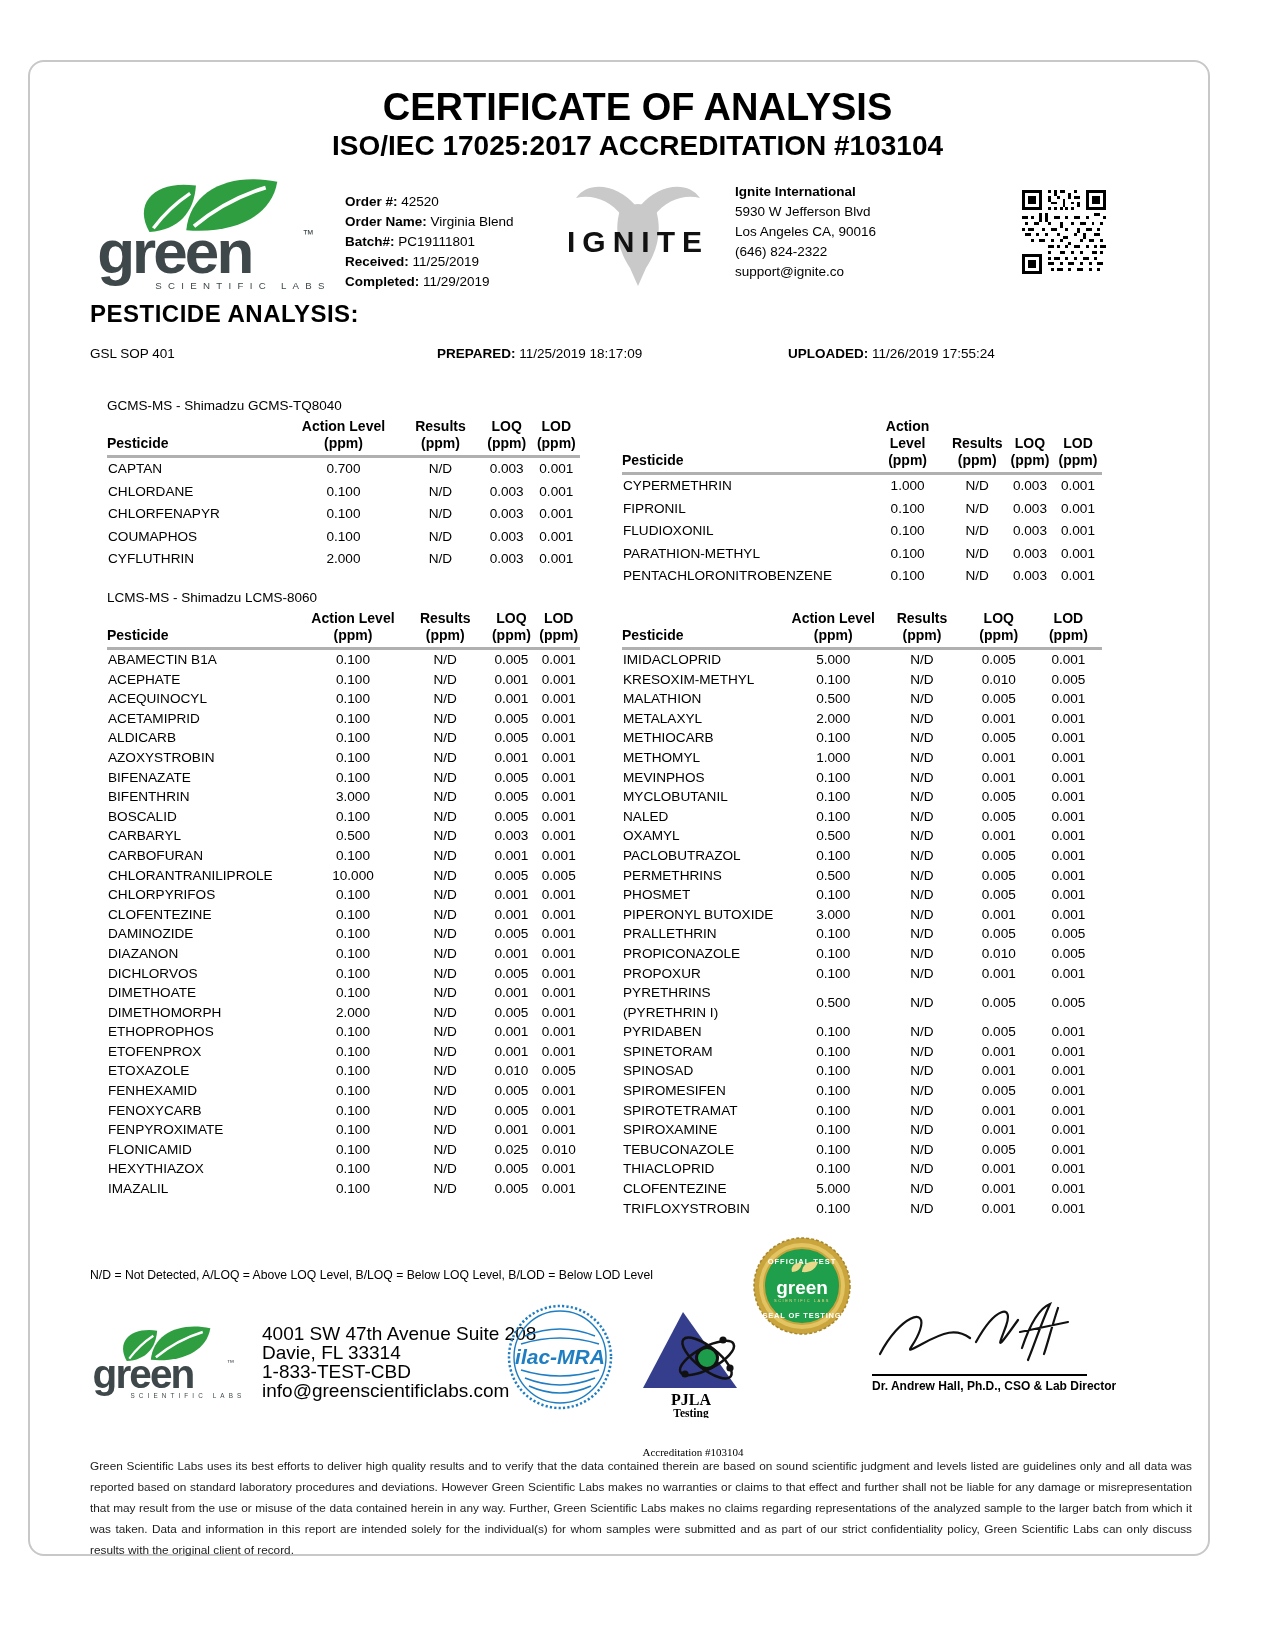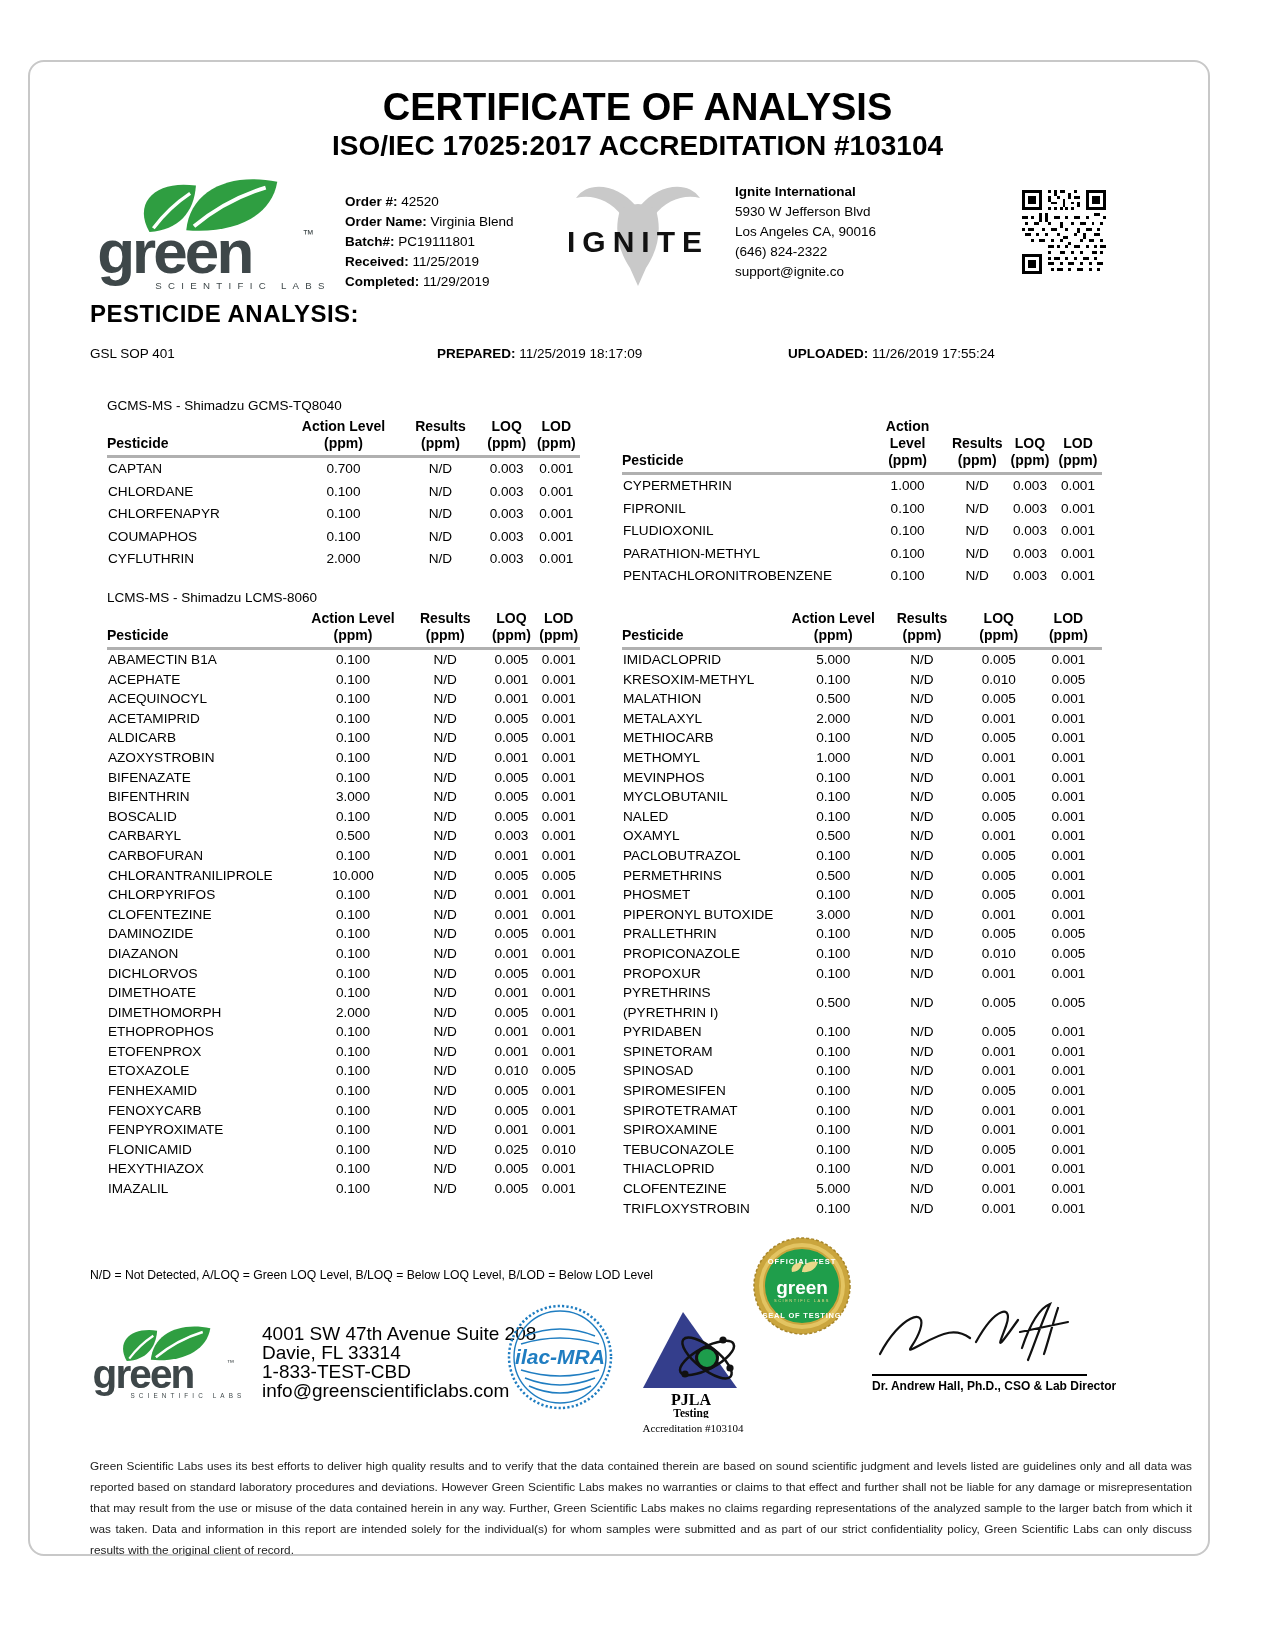--- a/index.html
+++ b/index.html
@@ -26,21 +26,21 @@
   .tbl-gcms td{line-height:22.6px;}
   .tbl-lcms td{line-height:19.6px;}
   .tbl-gcms-l th:nth-child(1){width:38%}.tbl-gcms-l th:nth-child(2){width:24%}.tbl-gcms-l th:nth-child(3){width:17%}.tbl-gcms-l th:nth-child(4){width:11%}.tbl-gcms-l th:nth-child(5){width:10%}
   .tbl-gcms-r th:nth-child(1){width:51%}.tbl-gcms-r th:nth-child(2){width:17%}.tbl-gcms-r th:nth-child(3){width:12%}.tbl-gcms-r th:nth-child(4){width:10%}.tbl-gcms-r th:nth-child(5){width:10%}
   .tbl-lcms-l th:nth-child(1){width:41%}.tbl-lcms-l th:nth-child(2){width:22%}.tbl-lcms-l th:nth-child(3){width:17%}.tbl-lcms-l th:nth-child(4){width:11%}.tbl-lcms-l th:nth-child(5){width:9%}
   .tbl-lcms-r th:nth-child(1){width:34%}.tbl-lcms-r th:nth-child(2){width:20%}.tbl-lcms-r th:nth-child(3){width:17%}.tbl-lcms-r th:nth-child(4){width:15%}.tbl-lcms-r th:nth-child(5){width:14%}
   .footnote{left:90px;top:1268px;font-size:12.2px;}
   .addr div{font-size:19px;line-height:19px;}
   .sig-line{border-top:2px solid #000;width:215px;}
   .sig-caption{font-size:12px;font-weight:bold;margin-top:3px;white-space:nowrap;}
-  .pjla-caption{font-family:"Liberation Serif",serif;font-size:11px;text-align:center;}
+  .pjla-caption{font-family:"Liberation Serif",serif;font-size:11px;text-align:center;margin-top:24px;}
   .disclaimer{left:90px;top:1456px;width:1102px;font-size:11.8px;line-height:1.78;text-align:justify;color:#1c1c1c;}
 </style>
 </head>
 <body>
 
 <div class="abs card"></div>
 
 <div class="abs doc-title">CERTIFICATE OF ANALYSIS</div>
 <div class="abs doc-subtitle">ISO/IEC 17025:2017 ACCREDITATION #103104</div>
 
@@ -691,21 +691,21 @@
           <td>TRIFLOXYSTROBIN</td>
           <td>0.100</td>
           <td>N/D</td>
           <td>0.001</td>
           <td>0.001</td>
         </tr>
       </tbody>
     </table>
   </div>
 
-<div class="abs footnote">N/D = Not Detected, A/LOQ = Green LOQ Level, B/LOQ = Below LOQ Level, B/LOD = Below LOD Level</div>
+<div class="abs footnote">N/D = Not Detected, A/LOQ = Above LOQ Level, B/LOQ = Below LOQ Level, B/LOD = Below LOD Level</div>
 
 <div class="abs" style="left:90px;top:1322px;">
   <svg width="152" height="82" viewBox="0 0 240 126">
     <path d="M58,60 C40,28 66,6 106,12 C104,40 88,58 58,60 Z" fill="#2f9e41"></path>
     <path d="M62,56 C74,40 88,28 100,20" stroke="#fff" stroke-width="3.5" fill="none"></path>
     <path d="M96,58 C100,16 142,-2 190,8 C184,44 146,62 96,58 Z" fill="#2f9e41"></path>
     <path d="M104,54 C128,34 152,22 178,14" stroke="#fff" stroke-width="4" fill="none"></path>
     <text x="4" y="102" font-family="Liberation Sans, sans-serif" font-weight="bold" font-size="64" letter-spacing="-3" fill="#3e4749">green</text>
     <text x="216" y="66" font-family="Liberation Sans, sans-serif" font-size="12" fill="#3e4749">™</text>
     <text x="64" y="119" font-family="Liberation Sans, sans-serif" font-size="10" letter-spacing="6.5" fill="#3e4749">SCIENTIFIC LABS</text>

